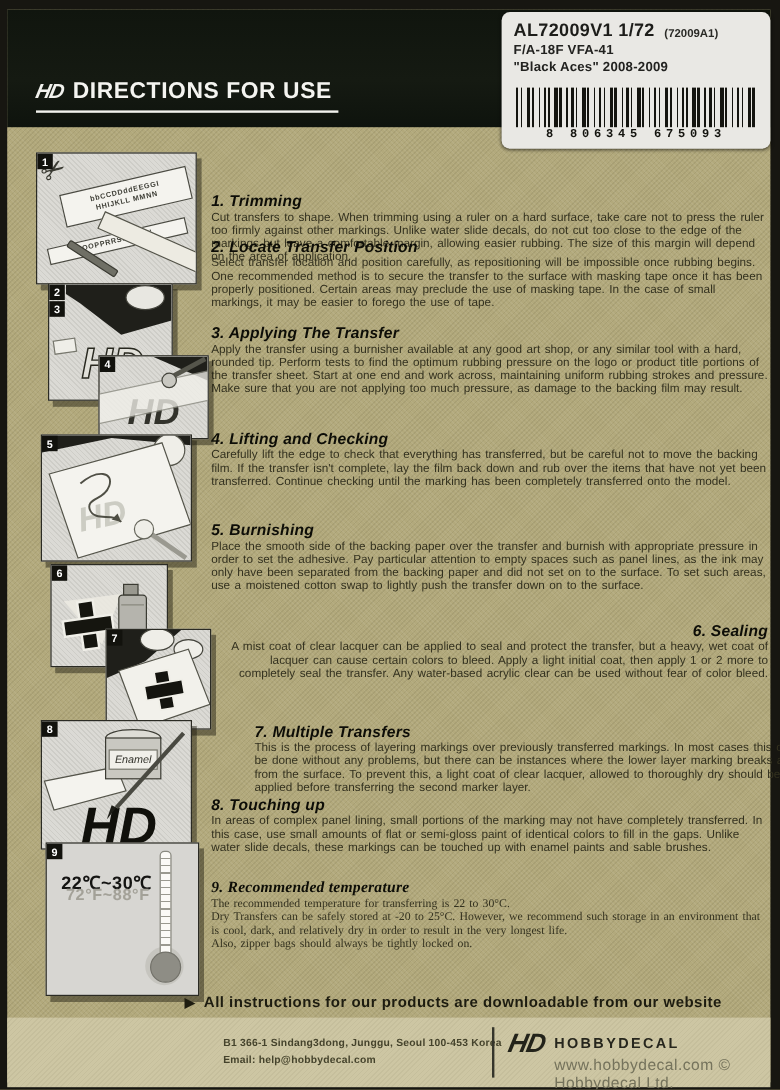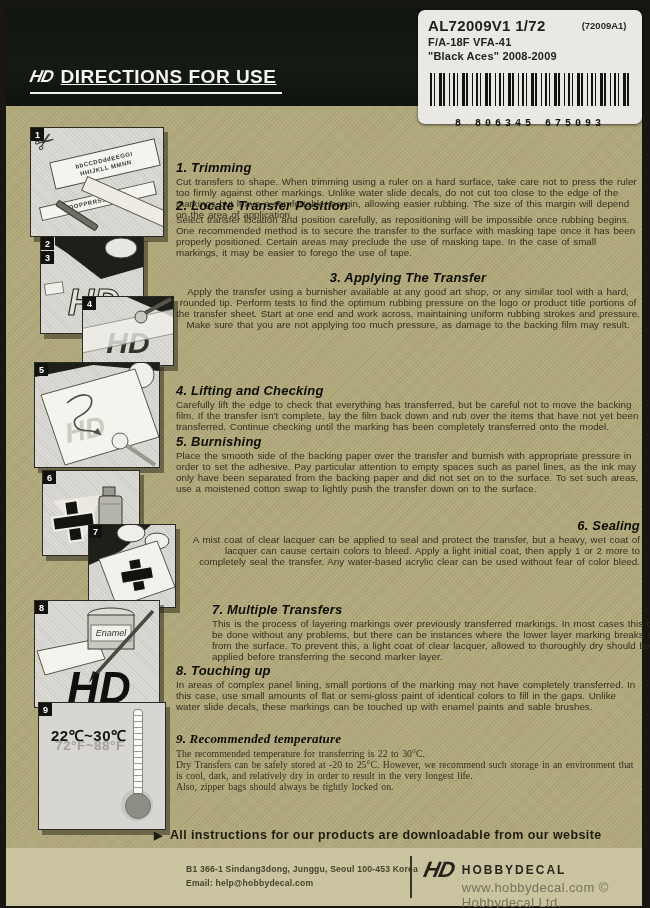--- a/index.html
+++ b/index.html
@@ -13,35 +13,35 @@
       repeating-linear-gradient(45deg, rgba(255,255,255,0.06) 0 1px, transparent 1px 3px),
       repeating-linear-gradient(135deg, rgba(45,40,12,0.08) 0 1px, transparent 1px 3px);}
 
   
   .header{position:absolute;left:0;top:0;right:0;height:98px;
     background:linear-gradient(180deg,#10150e 0%,#151a12 60%,#0e130d 100%);}
   .title-row{position:absolute;left:24px;bottom:12px;display:inline-flex;align-items:center;gap:8px;
     border-bottom:2px solid #f2f2ee;padding-bottom:4px;padding-right:6px;}
   .hd-logo{font-weight:bold;font-style:italic;transform:skewX(-12deg);letter-spacing:-1px;}
   .hd-logo.light{color:#f2f2ee;font-size:17px;}
-  .header-title{color:#f4f4f0;font-size:19px;font-weight:bold;letter-spacing:0.5px;text-decoration:underline;}
+  .header-title{color:#f4f4f0;font-size:19px;font-weight:bold;letter-spacing:0.5px;}
 
   
   .label{position:absolute;left:418px;top:10px;width:224px;height:114px;background:#e9e8e4;
     border-radius:7px;box-shadow:0 1px 3px rgba(0,0,0,0.6);padding:7px 10px;box-sizing:border-box;z-index:5;}
-  .label-l1{display:flex;align-items:center;gap:8px;}
+  .label-l1{display:flex;align-items:flex-end;gap:8px;}
   .label-code{font-size:15px;font-weight:bold;color:#1d1d1a;letter-spacing:0.3px;}
-  .label-code-suffix{font-size:9.5px;font-weight:bold;color:#2a2a26;margin-left:28px;}
+  .label-code-suffix{font-size:9.5px;font-weight:bold;color:#2a2a26;}
   .label-l2,.label-l3{font-size:11px;font-weight:bold;color:#222220;margin-top:2px;letter-spacing:0.2px;}
   .barcode{position:absolute;left:12px;right:12px;bottom:5px;height:46px;}
   .barcode-bars{height:33px;background:
     repeating-linear-gradient(90deg,#14140f 0 2px,#e9e8e4 2px 4px,#14140f 4px 5px,#e9e8e4 5px 9px,
     #14140f 9px 12px,#e9e8e4 12px 13px,#14140f 13px 15px,#e9e8e4 15px 19px,#14140f 19px 20px,#e9e8e4 20px 23px);}
   .barcode-digits{font-family:"Liberation Mono",monospace;font-size:10px;font-weight:bold;color:#14140f;
-    letter-spacing:4px;text-align:center;margin-top:12px;}
+    letter-spacing:4px;text-align:center;margin-top:1px;}
 
   
   .sec{position:absolute;left:170px;width:464px;color:#2f2d1c;}
   .sec-heading{font-size:13px;font-weight:bold;font-style:italic;color:#0d0d07;letter-spacing:0.2px;}
   .sec-body{margin-top:2px;font-size:9.8px;line-height:10.9px;color:#33311f;word-spacing:1px;white-space:pre-line;}
 
   
   .illus{position:absolute;background-color:#dbdad5;
     background-image:repeating-linear-gradient(45deg, rgba(90,90,80,0.10) 0 1px, transparent 1px 3px);
     border:1px solid #2b2b24;box-shadow:4px 5px 0 rgba(25,22,10,0.45);overflow:hidden;}
@@ -99,25 +99,25 @@
     </div>
 
     <div class="sec" style="top:120px;margin-top:32px;">
       <div class="sec-heading">1. Trimming</div>
       <div class="sec-body">Cut transfers to shape. When trimming using a ruler on a hard surface, take care not to press the ruler too firmly against other markings. Unlike water slide decals, do not cut too close to the edge of the markings but leave a comfortable margin, allowing easier rubbing. The size of this margin will depend on the area of application.</div>
     </div>
     <div class="sec" style="top:190px;">
       <div class="sec-heading">2. Locate Transfer Position</div>
       <div class="sec-body">Select transfer location and position carefully, as repositioning will be impossible once rubbing begins. One recommended method is to secure the transfer to the surface with masking tape once it has been properly positioned. Certain areas may preclude the use of masking tape. In the case of small markings, it may be easier to forego the use of tape.</div>
     </div>
-    <div class="sec" style="top:262px;text-align:center;">
+    <div class="sec" style="top:262px;">
       <div class="sec-heading">3. Applying The Transfer</div>
       <div class="sec-body">Apply the transfer using a burnisher available at any good art shop, or any similar tool with a hard, rounded tip. Perform tests to find the optimum rubbing pressure on the logo or product title portions of the transfer sheet. Start at one end and work across, maintaining uniform rubbing strokes and pressure. Make sure that you are not applying too much pressure, as damage to the backing film may result.</div>
     </div>
-    <div class="sec" style="top:350px;margin-top:25px;">
+    <div class="sec" style="top:350px;">
       <div class="sec-heading">4. Lifting and Checking</div>
       <div class="sec-body">Carefully lift the edge to check that everything has transferred, but be careful not to move the backing film. If the transfer isn't complete, lay the film back down and rub over the items that have not yet been transferred. Continue checking until the marking has been completely transferred onto the model.</div>
     </div>
     <div class="sec" style="top:426px;">
       <div class="sec-heading">5. Burnishing</div>
       <div class="sec-body">Place the smooth side of the backing paper over the transfer and burnish with appropriate pressure in order to set the adhesive. Pay particular attention to empty spaces such as panel lines, as the ink may only have been separated from the backing paper and did not set on to the surface. To set such areas, use a moistened cotton swap to lightly push the transfer down on to the surface.</div>
     </div>
     <div class="sec" style="top:510px;text-align:right;">
       <div class="sec-heading">6. Sealing</div>
       <div class="sec-body">A mist coat of clear lacquer can be applied to seal and protect the transfer, but a heavy, wet coat of lacquer can cause certain colors to bleed. Apply a light initial coat, then apply 1 or 2 more to completely seal the transfer. Any water-based acrylic clear can be used without fear of color bleed.</div>

